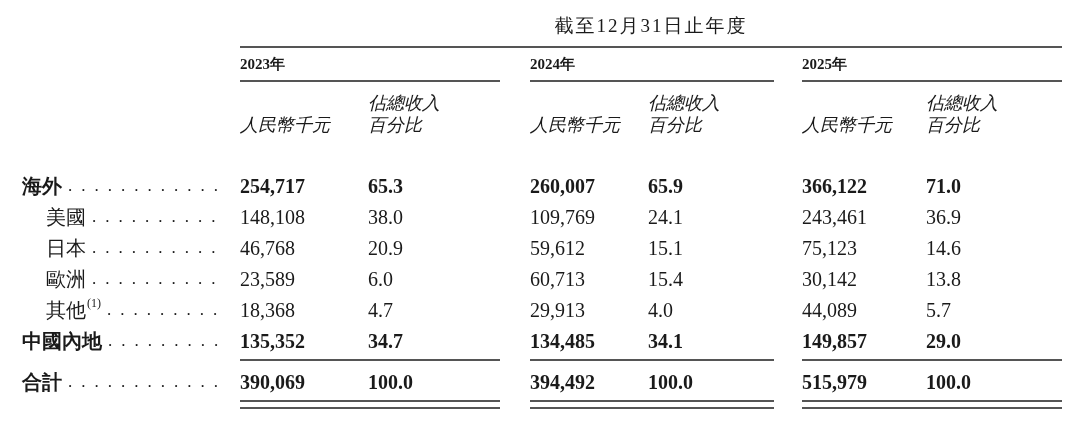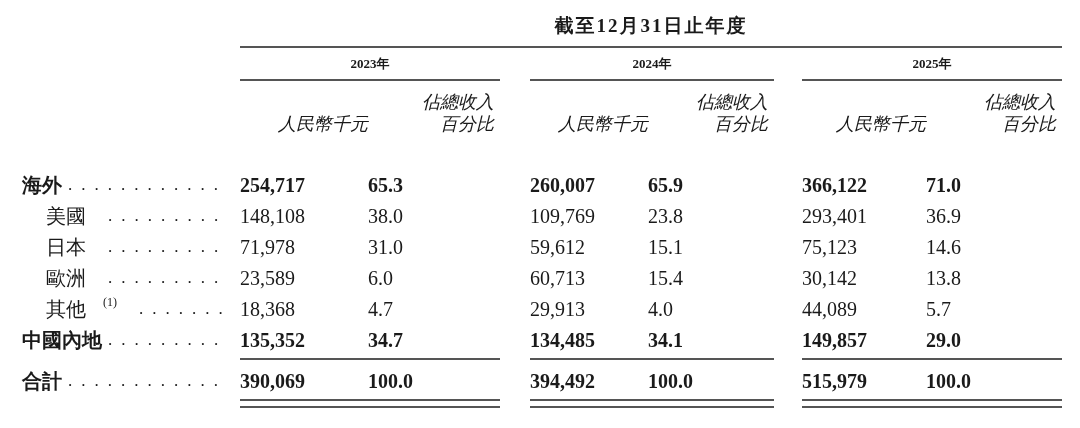--- a/index.html
+++ b/index.html
@@ -23,36 +23,36 @@
     border-collapse: collapse;
     table-layout: fixed;
     width: 1054px;
     margin: 8px 0 0 8px;
   }
   td { vertical-align: bottom; }
 
   
   td.period-cell {
     text-align: center;
-    font-weight: bold;
+    font-weight: normal;
     font-size: 19px;
     padding: 5px 0 7px 0;
     border-bottom: 2px solid #555555;
     letter-spacing: 2px;
   }
   td.year-cell {
-    text-align: center;
+    text-align: left;
     font-weight: bold;
-    font-size: 13px;
+    font-size: 15px;
     padding: 7px 0 6px 0;
     border-bottom: 2px solid #555555;
   }
   tr.subhead-row td.sub {
     vertical-align: bottom;
-    text-align: right;
+    text-align: left;
     font-style: italic;
     font-size: 18px;
     line-height: 22px;
     padding: 10px 0 34px 0;
   }
   tr.subhead-row td.sub.share { padding-right: 6px; }
 
   
   tr.data-row td {
     font-size: 20px;
@@ -62,21 +62,21 @@
   tr.data-row td.num { font-variant-numeric: tabular-nums; }
   tr.data-row td.num.pct { padding-right: 14px; }
   tr.data-row.bold td { font-weight: bold; }
   tr.data-row.bold td .dots { font-weight: normal; }
 
   td.label-cell .lblwrap {
     display: flex;
     align-items: flex-start;
     padding-left: 14px;
   }
-  tr.data-row.indent td.label-cell .lblwrap { padding-left: 38px; gap: 16px; }
+  tr.data-row.indent td.label-cell .lblwrap { padding-left: 38px; }
   .dots {
     flex: 1;
     overflow: hidden;
     white-space: nowrap;
     letter-spacing: 9px;
     font-size: 17px;
     margin: 0 16px 0 6px;
     color: #1a1a1a;
   }
   .sup {
@@ -159,34 +159,34 @@
           <td class="label-cell">
             <span class="lblwrap">
               <span class="lbl-text">美國</span>
               <span class="dots">....................</span>
             </span>
           </td>
           <td class="num rmb">148,108</td>
           <td class="num pct">38.0</td>
           <td class="gap"></td>
           <td class="num rmb">109,769</td>
-          <td class="num pct">23.8</td>
-          <td class="gap"></td>
-          <td class="num rmb">293,401</td>
+          <td class="num pct">24.1</td>
+          <td class="gap"></td>
+          <td class="num rmb">243,461</td>
           <td class="num pct">36.9</td>
         </tr>
         <tr class="data-row indent">
           <td class="label-cell">
             <span class="lblwrap">
               <span class="lbl-text">日本</span>
               <span class="dots">....................</span>
             </span>
           </td>
-          <td class="num rmb">71,978</td>
-          <td class="num pct">31.0</td>
+          <td class="num rmb">46,768</td>
+          <td class="num pct">20.9</td>
           <td class="gap"></td>
           <td class="num rmb">59,612</td>
           <td class="num pct">15.1</td>
           <td class="gap"></td>
           <td class="num rmb">75,123</td>
           <td class="num pct">14.6</td>
         </tr>
         <tr class="data-row indent">
           <td class="label-cell">
             <span class="lblwrap">

